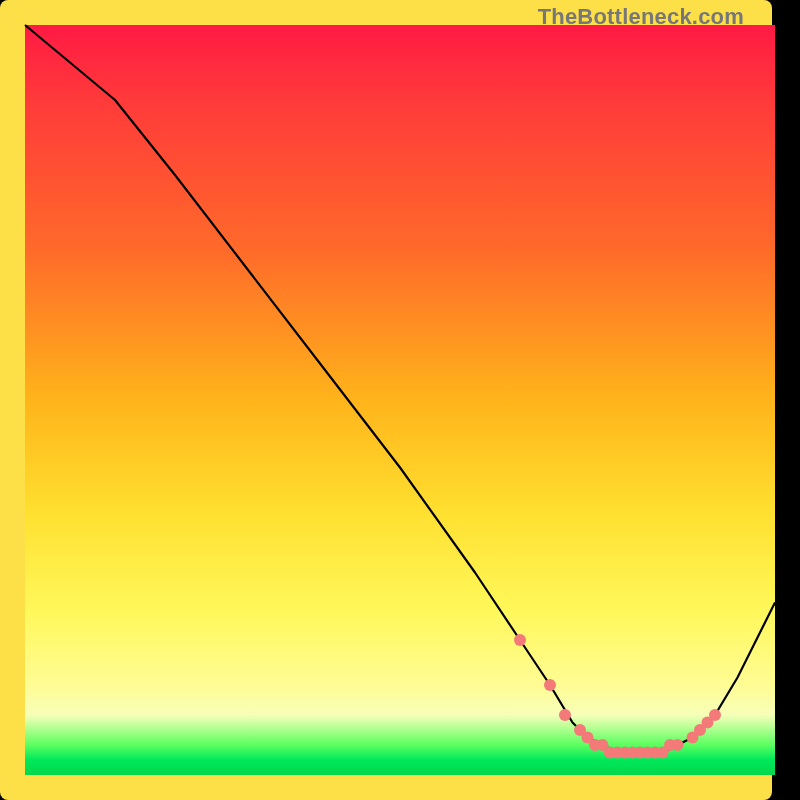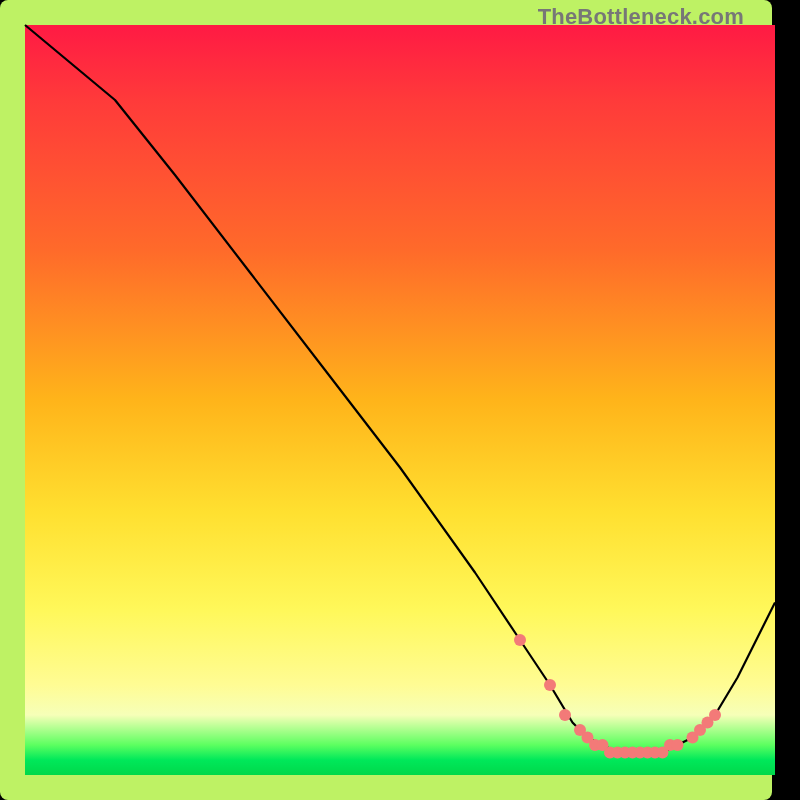--- a/index.html
+++ b/index.html
@@ -8,21 +8,21 @@
     width: 800px;
     height: 800px;
     background: #000;
     overflow: hidden;
     font-family: Arial, Helvetica, sans-serif;
   }
   .frame {
     position: relative;
     width: 772px;
     height: 800px;
-    background: #bef264;
+    background: #fde047;
     border-radius: 8px;
   }
   .plot {
     position: absolute;
     left: 25px;
     top: 25px;
     width: 750px;
     height: 750px;
     
     background: linear-gradient(

